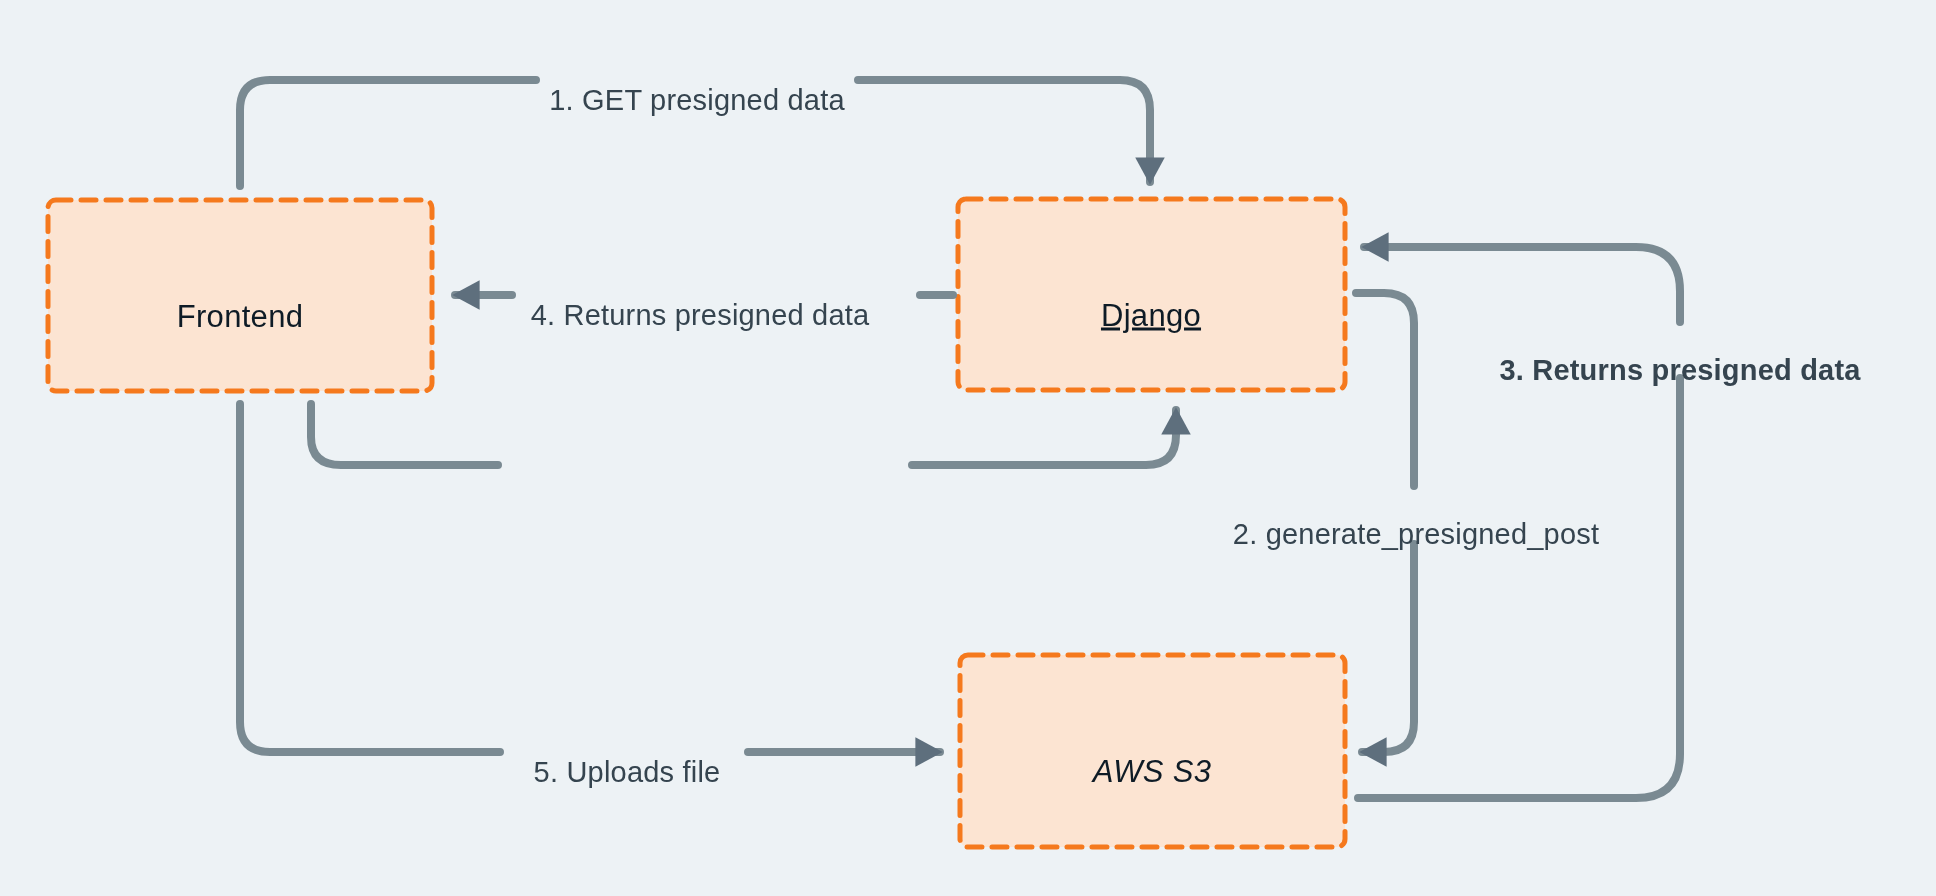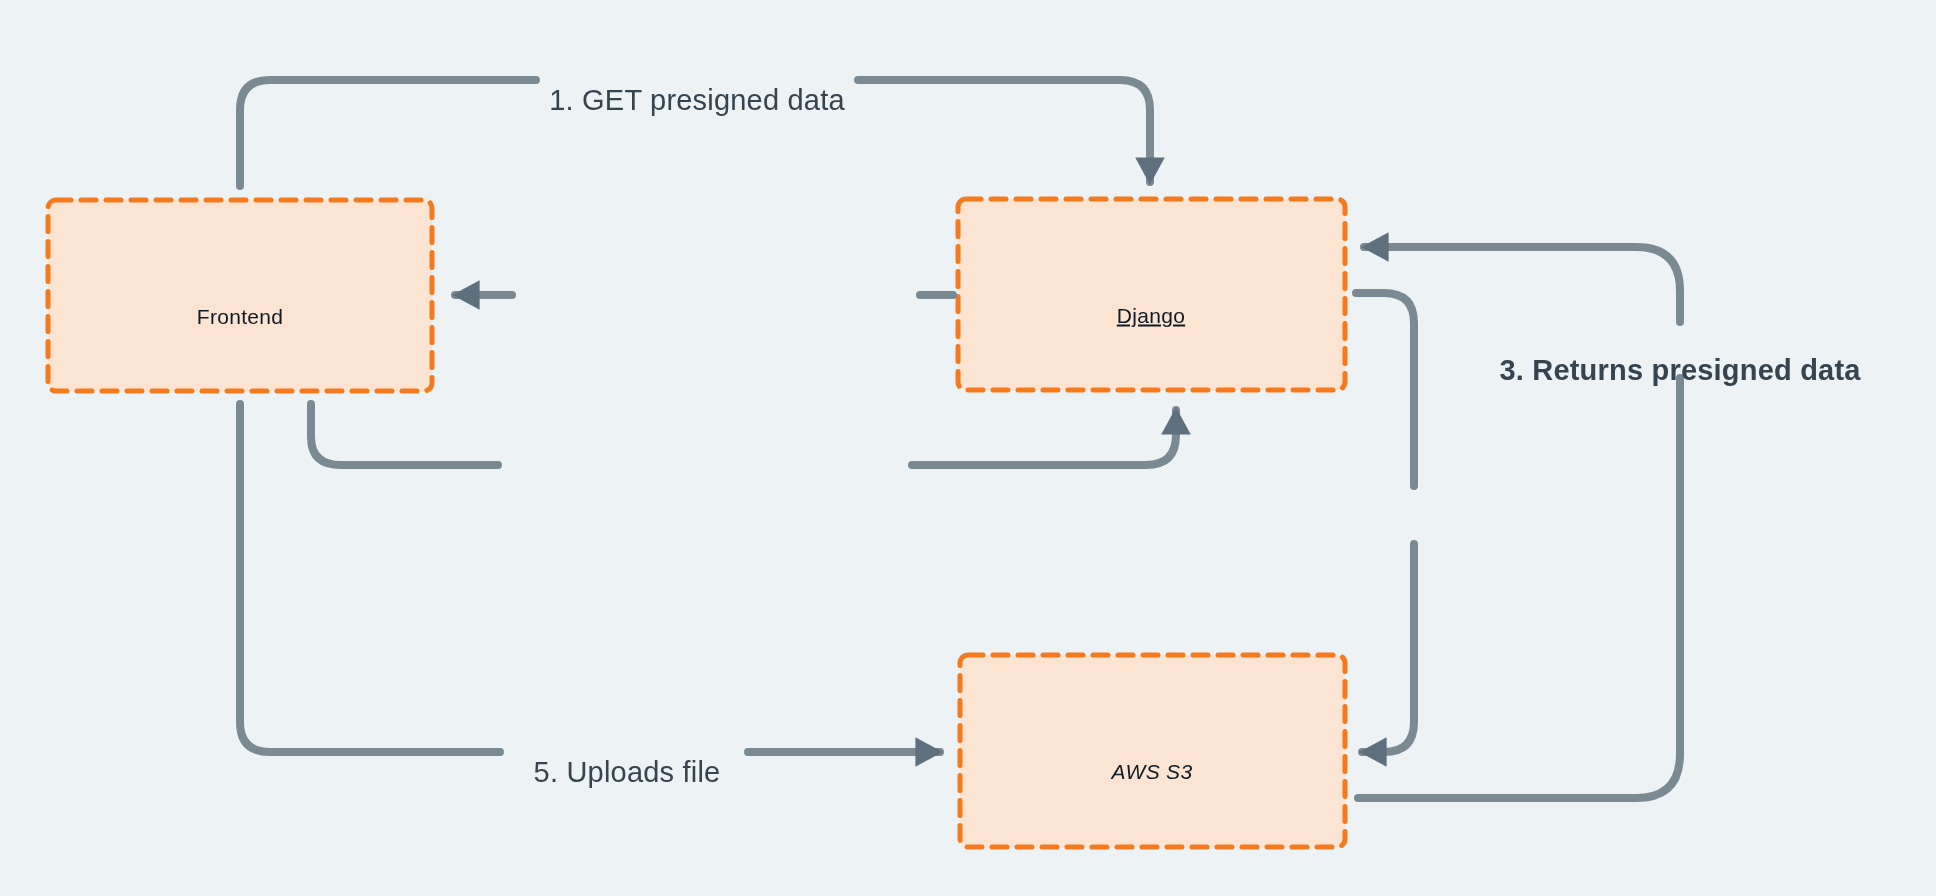--- a/index.html
+++ b/index.html
@@ -51,21 +51,21 @@
     line-height:1;
     margin-top:20px;
   }
   .edge-label{
     color:var(--edge-label);
     font-size:29px;
     letter-spacing:0.2px;
   }
   .node-label{
     color:var(--node-label);
-    font-size:21px;
+    font-size:31px;
     letter-spacing:0.3px;
   }
 </style>
 </head>
 <body>
 
 <div class="canvas">
 
   <svg viewBox="0 0 1936 896">
     <defs>
@@ -95,16 +95,18 @@
 
     <path class="edge" d="M 240 404 L 240 722 Q 240 752 270 752 L 500 752"></path>
     <path class="edge" d="M 748 752 L 940 752" marker-end="url(#arrowhead)"></path>
   </svg>
 
   <div class="label node-label" style="left:240px;  top:296px;">Frontend</div>
   <div class="label node-label" style="left:1151px; top:295px;text-decoration:underline;">Django</div>
   <div class="label node-label" style="left:1152px; top:751px;font-style:italic;">AWS S3</div>
 
   <div class="label edge-label" style="left:697px;  top:80px;">1. GET presigned data</div>
+  <div class="label edge-label" style="left:1416px; top:514px;">2. generate_presigned_post</div>
   <div class="label edge-label" style="left:1680px; top:350px;font-weight:bold;">3. Returns presigned data</div>
+  <div class="label edge-label" style="left:700px;  top:295px;">4. Returns presigned data</div>
   <div class="label edge-label" style="left:627px;  top:752px;">5. Uploads file</div>
 
 </div>
 
 </body></html>

